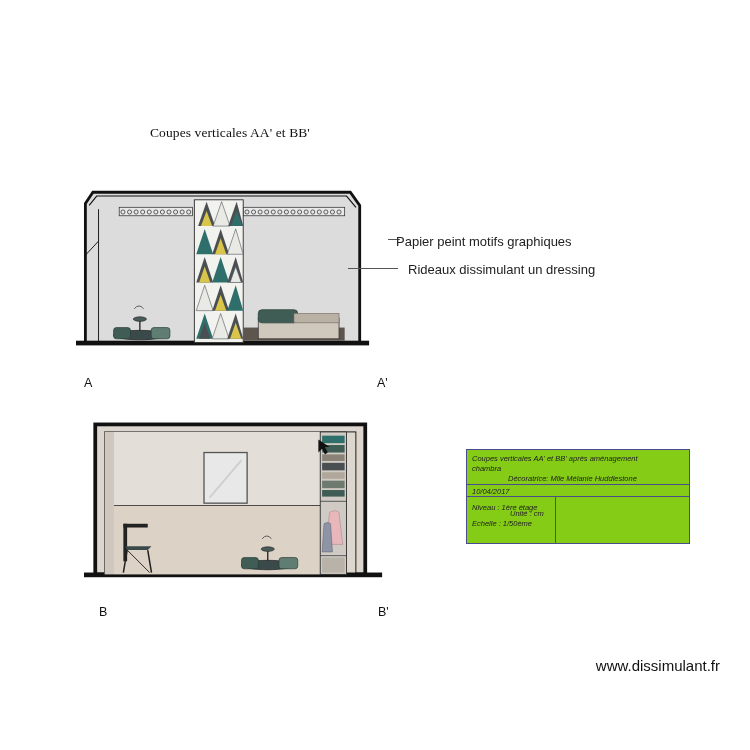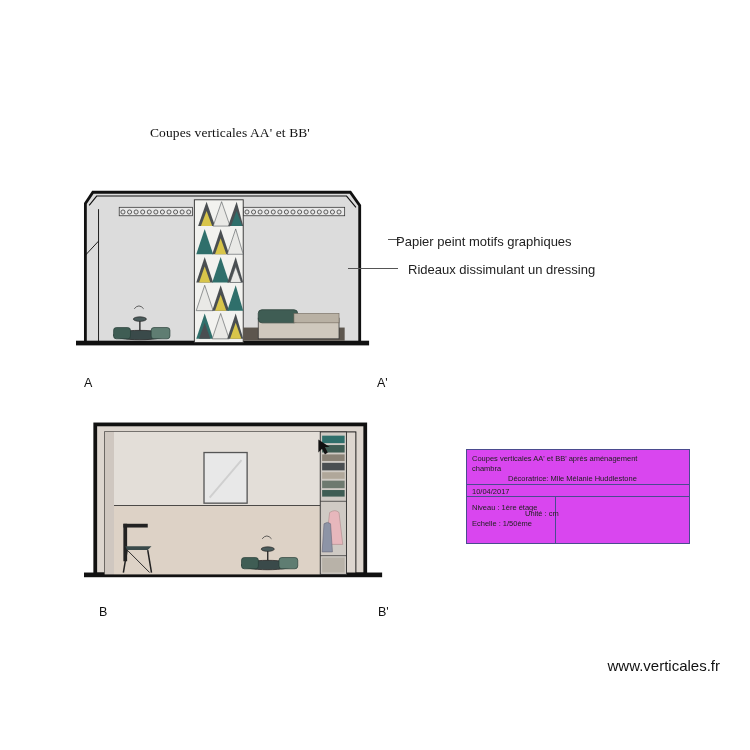--- a/index.html
+++ b/index.html
@@ -28,22 +28,22 @@
   
   .leader{position:absolute;height:1px;background:#555;}
   .anno{position:absolute;font-size:13px;color:#222;white-space:nowrap;}
 
   
   .sec-bb{position:absolute;left:88px;top:420px;width:300px;height:175px;}
 
   
   .cartouche{
     position:absolute;left:466px;top:449px;width:222px;height:93px;
-    border:1px solid #4b4b8f;background:#d946ef;
-    font-size:7.5px;color:#222;
+    border:1px solid #4b4b8f;background:#84cc16;
+    font-size:7.5px;color:#222;font-style:italic;
   }
   .cart-row{position:absolute;left:0;right:0;border-bottom:1px solid #4b4b8f;}
   .cart-txt{position:absolute;line-height:9.5px;}
   .cart-vline{position:absolute;top:46px;bottom:0;width:1px;background:#4b4b8f;}
 
   
   .footer{
     position:absolute;right:30px;top:657px;
     font-size:15px;color:#111;
   }
@@ -234,19 +234,19 @@
 
   <div class="cartouche">
     <div class="cart-txt" style="left:5px;top:4px;">Coupes verticales AA' et BB' après aménagement</div>
     <div class="cart-txt" style="left:5px;top:14px;text-align:center;">chambra</div>
     <div class="cart-txt" style="left:5px;top:24px;margin-left:36px;">Décoratrice: Mlle Mélanie Huddlestone</div>
     <div class="cart-row" style="top:34px;"></div>
     <div class="cart-txt" style="left:5px;top:37px;">10/04/2017</div>
     <div class="cart-row" style="top:46px;"></div>
     <div class="cart-vline" style="left:88px;"></div>
     <div class="cart-txt" style="left:5px;top:53px;">Niveau : 1ère étage</div>
-    <div class="cart-txt" style="left:20px;top:59px;padding-left:38px;">Unité : cm</div>
+    <div class="cart-txt" style="left:5px;top:59px;padding-left:38px;">Unité : cm</div>
     <div class="cart-txt" style="left:5px;top:69px;">Echelle : 1/50ème</div>
   </div>
 
-  <div class="footer">www.verticales.fr</div>
+  <div class="footer">www.dissimulant.fr</div>
 
 </div>
 
 </body></html>

